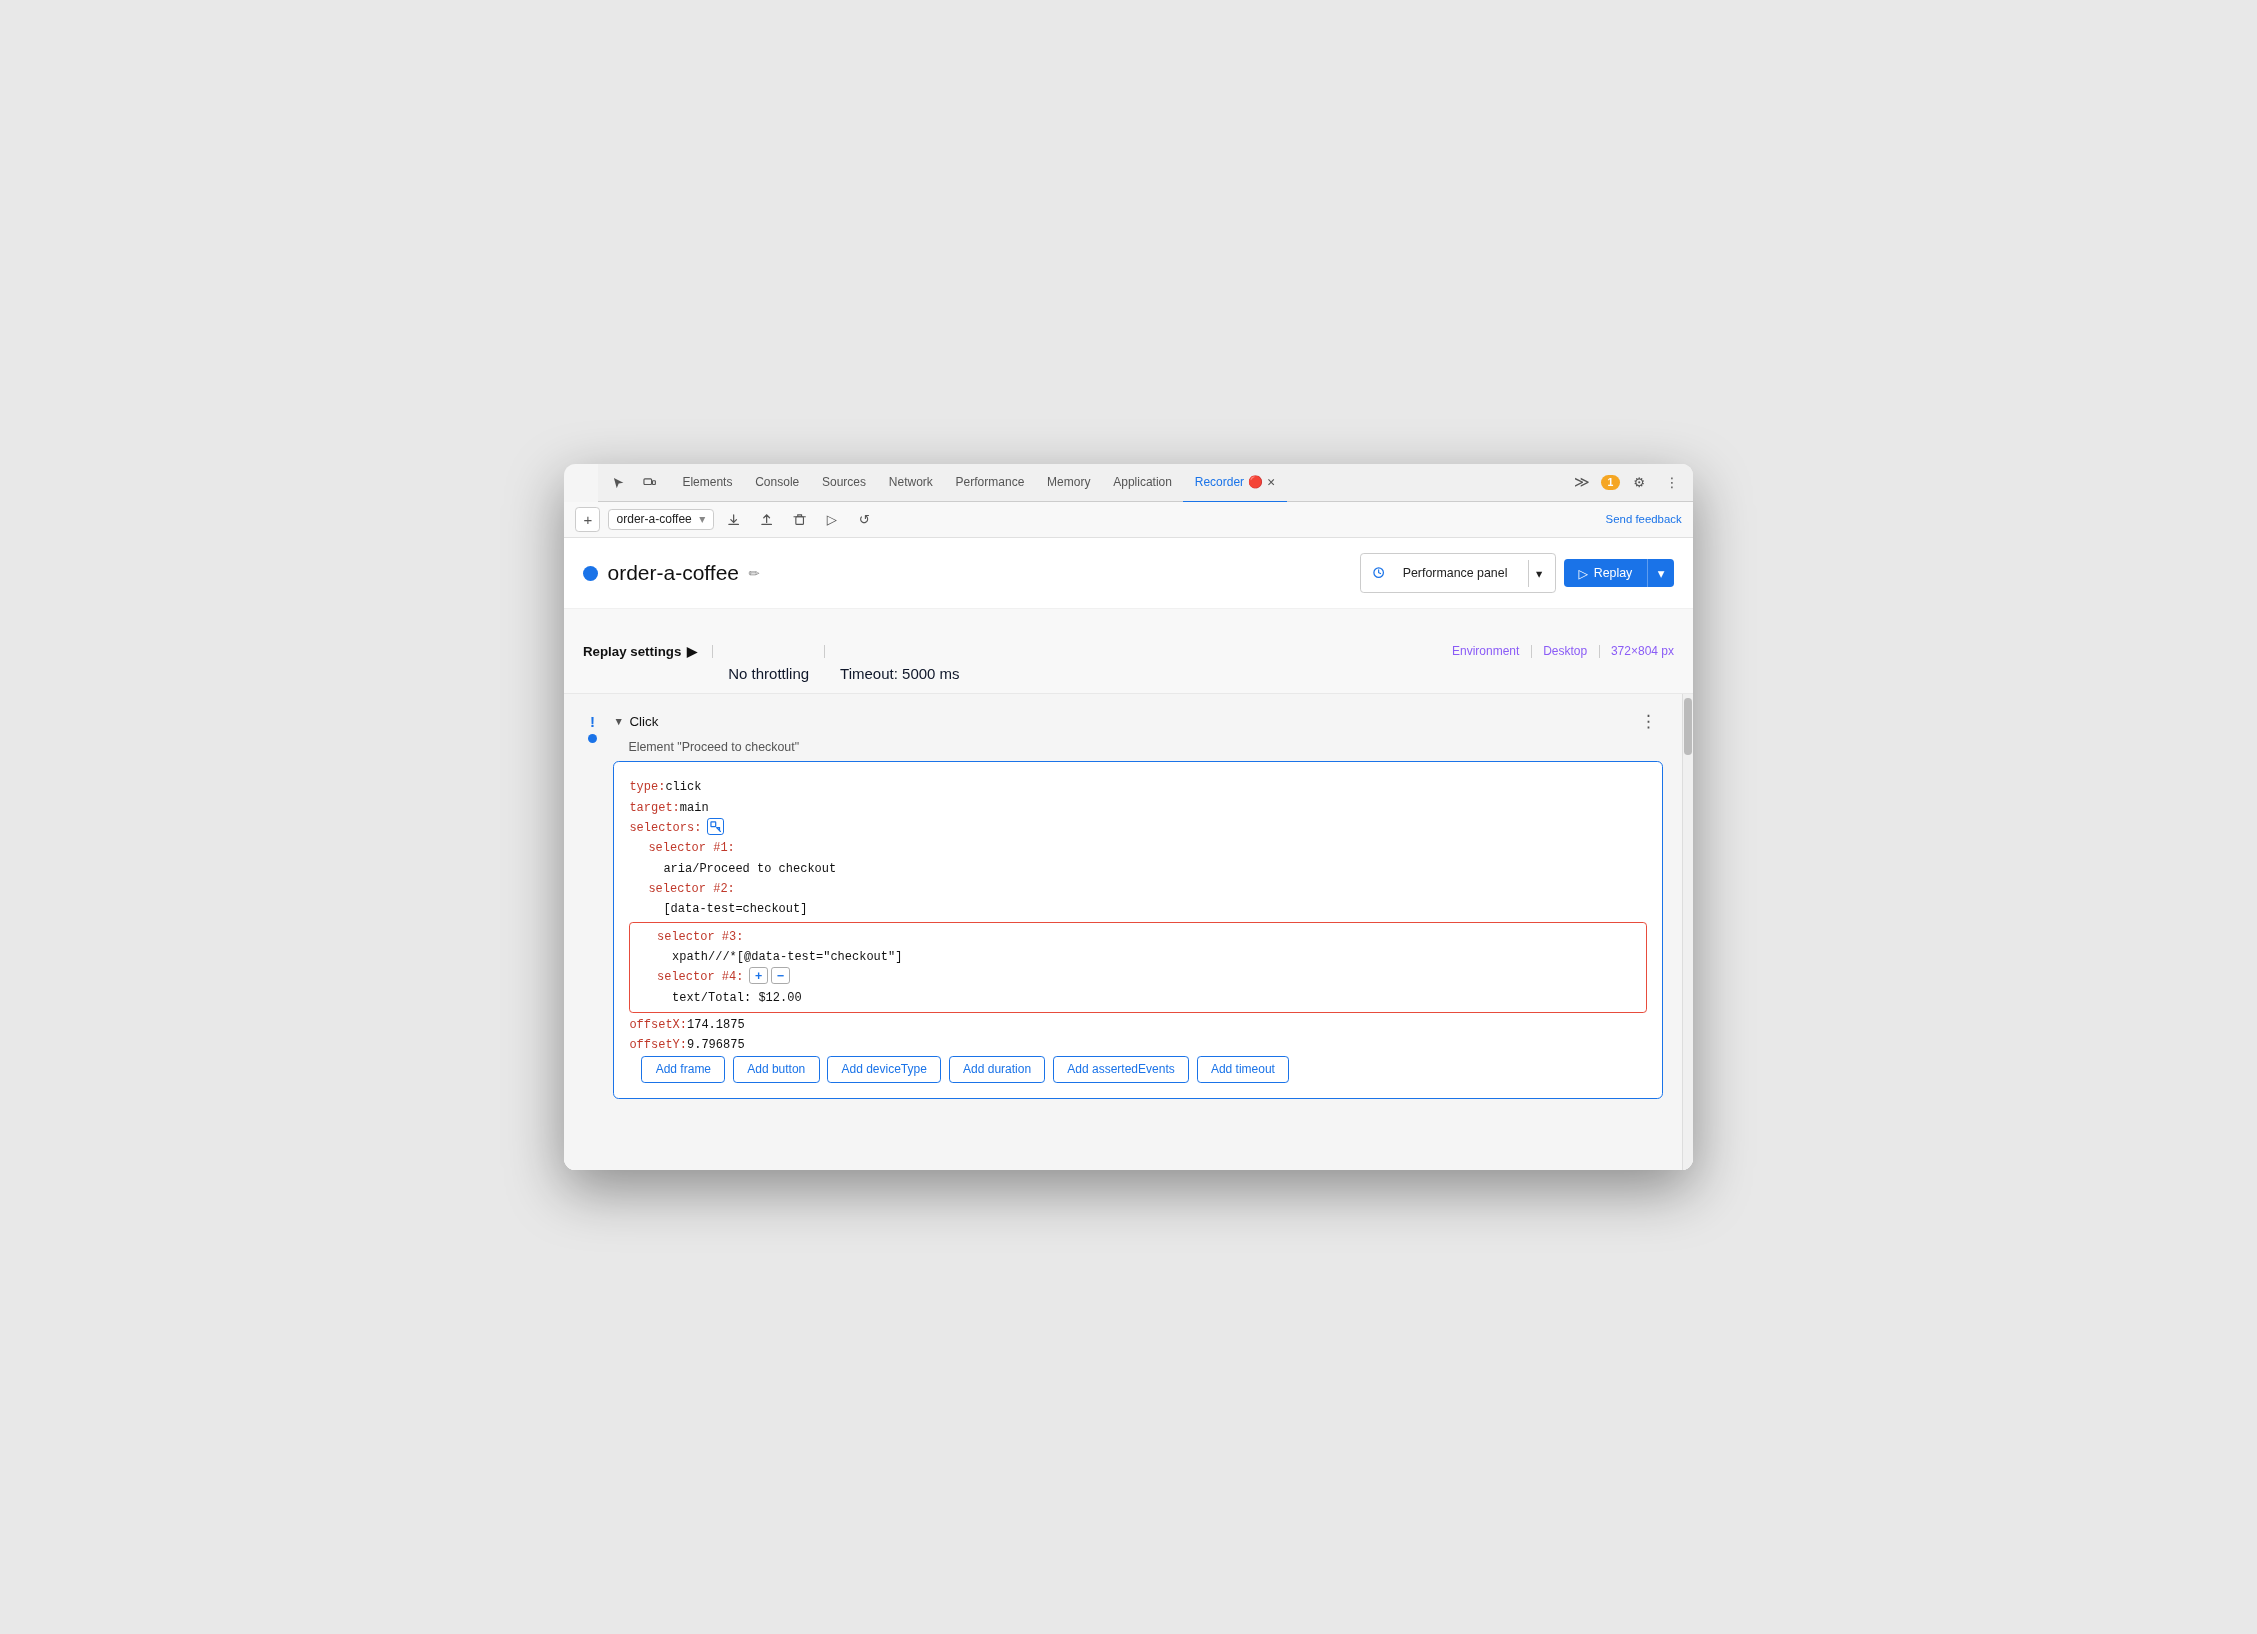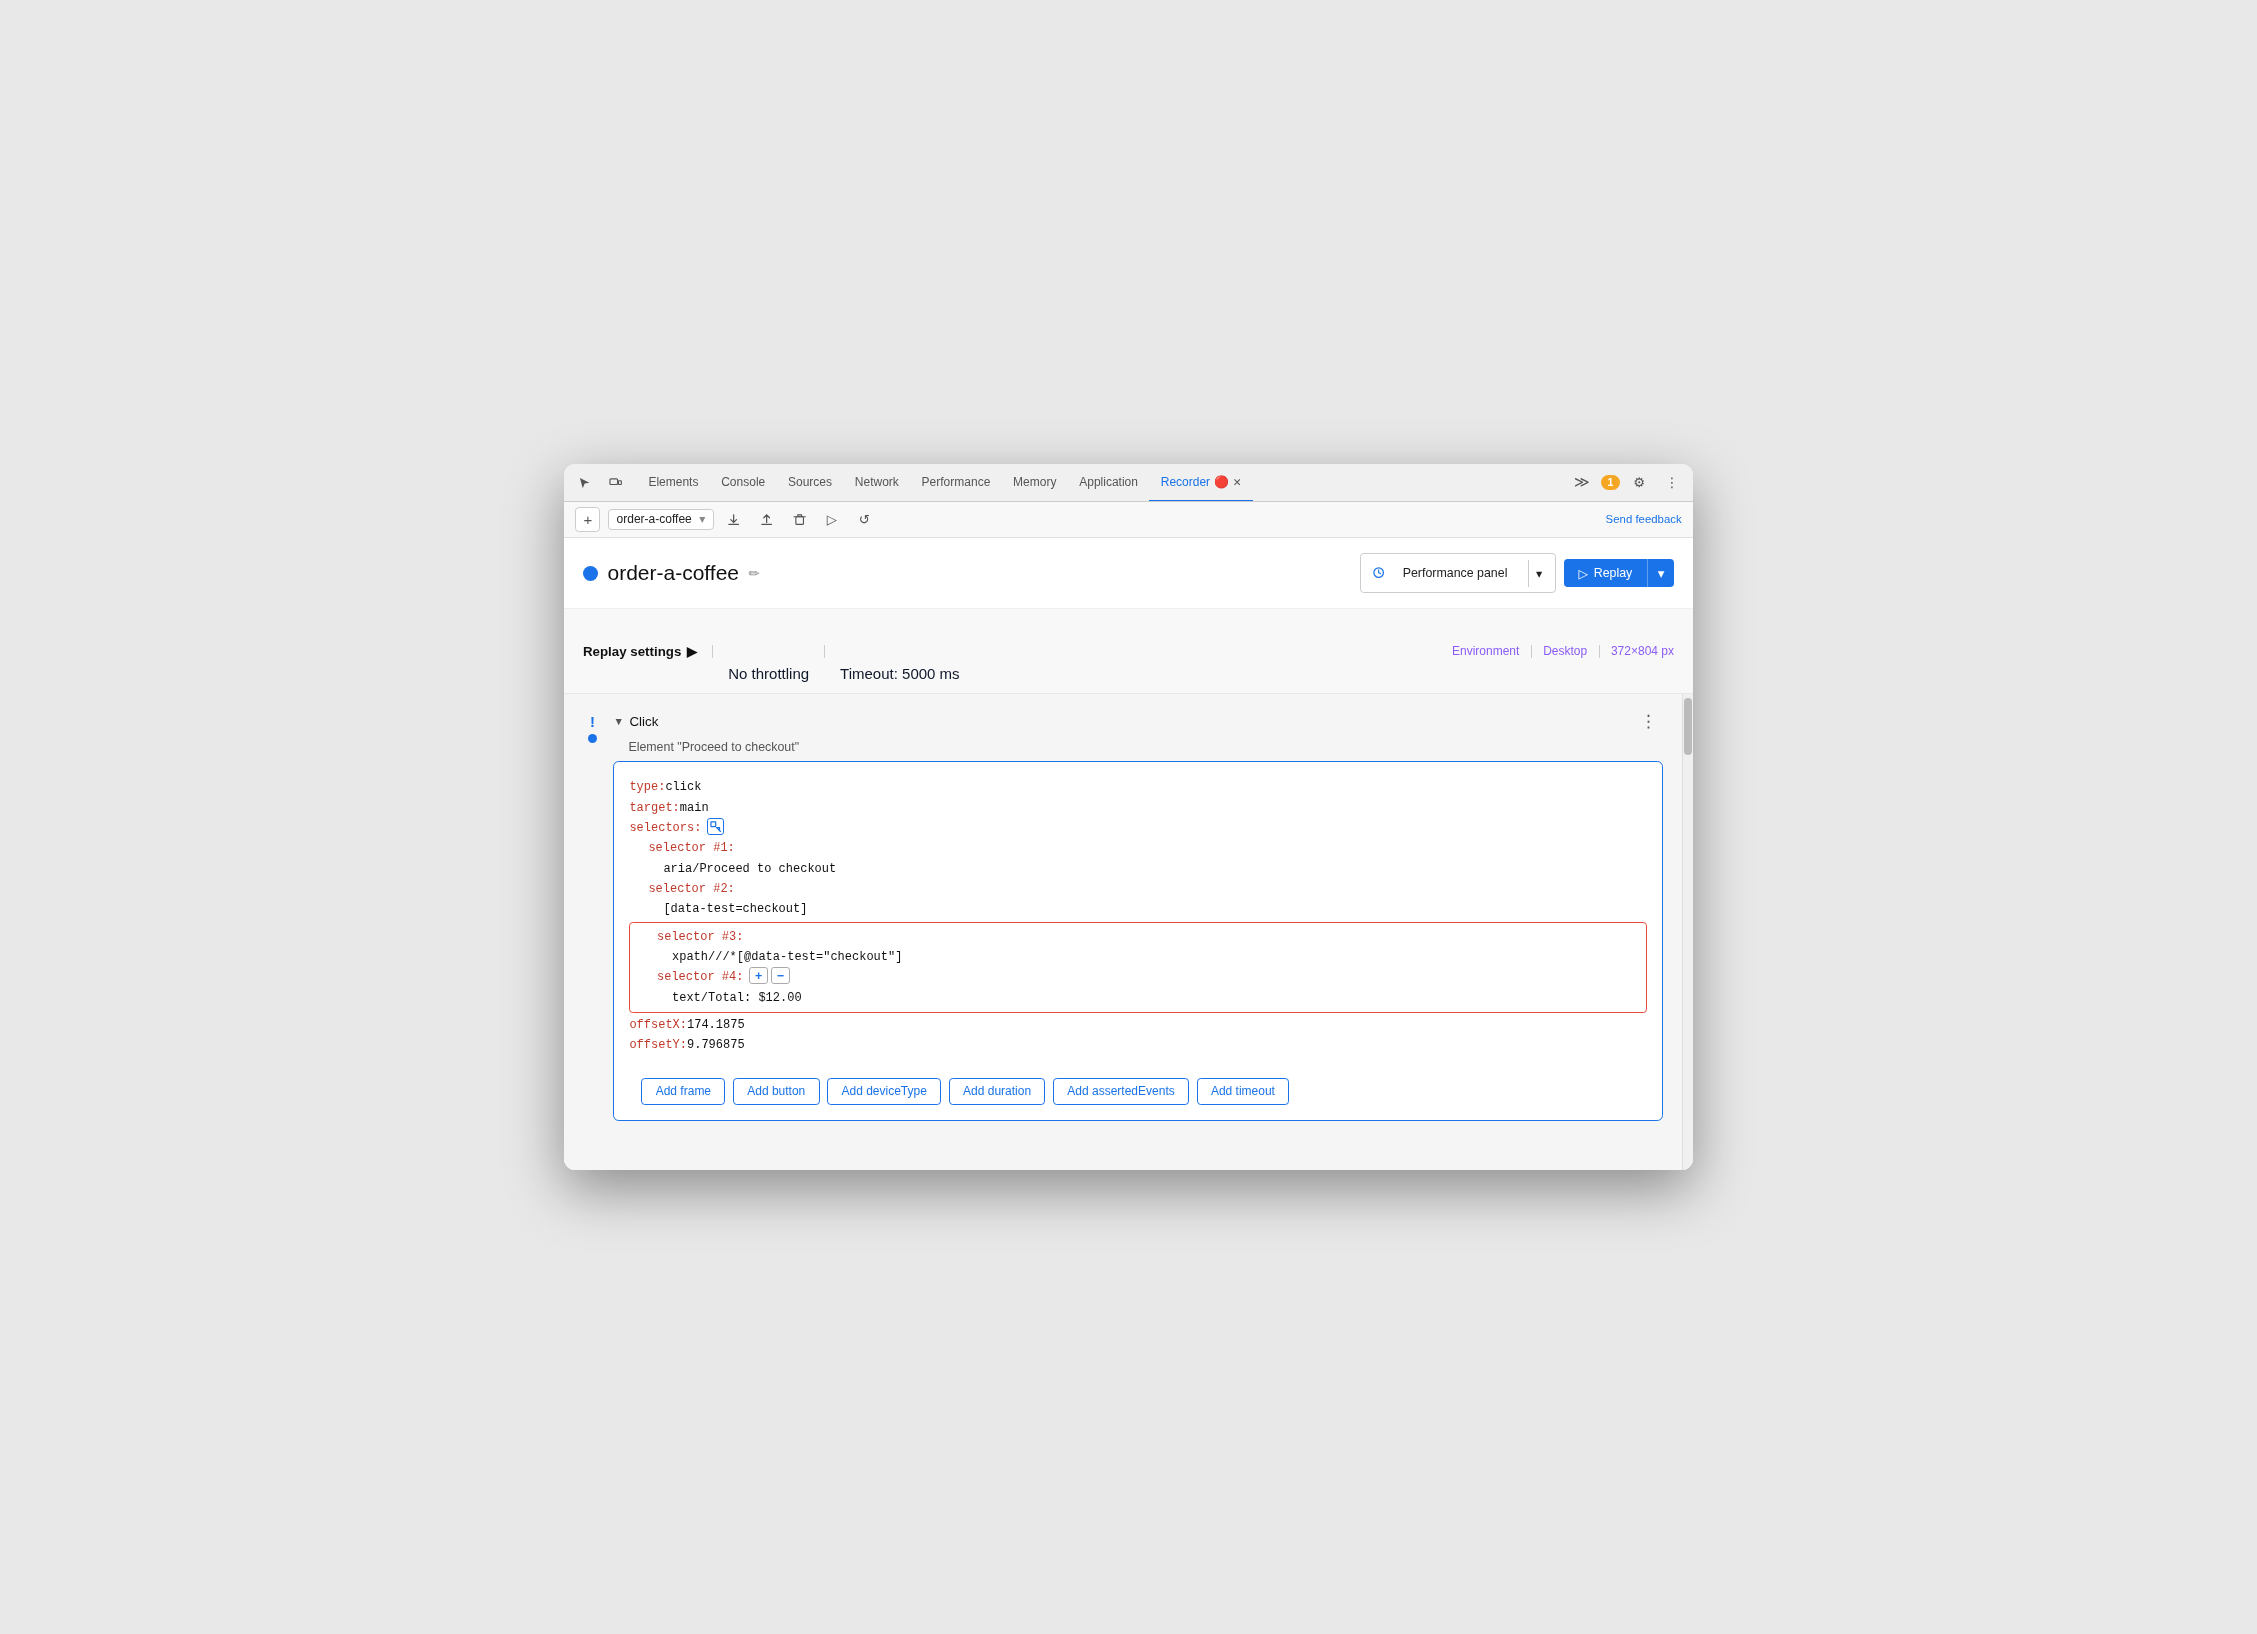--- a/index.html
+++ b/index.html
@@ -48,24 +48,24 @@
       transform: translateX(-50%);
       font-size: 12.4px;
       color: #333;
       font-weight: 500;
     }
     
     .devtools-tabs {
       background: #f0f0f0;
       border-bottom: 1px solid #ccc;
       display: flex;
-      align-items: center;
       padding: 0 7.6px;
       height: 38px;
       gap: 0;
+      margin-left: 34px;
     }
     .dt-left-icons {
       display: flex;
       align-items: center;
       gap: 3.8px;
       margin-right: 7.6px;
     }
     .dt-icon-btn {
       width: 27px;
       height: 27px;
@@ -413,21 +413,21 @@
       justify-content: center;
       cursor: pointer;
       font-size: 12.4px;
       color: #1a73e8;
       font-weight: bold;
     }
     
     .bottom-btns {
       display: flex;
       gap: 7.6px;
-      margin-top: 22px;
+      margin-top: 0;
       flex-wrap: wrap;
       padding-left: 12px;
     }
     .bottom-btn {
       border: 1px solid #1a73e8;
       background: white;
       color: #1a73e8;
       border-radius: 3.8px;
       padding: 5.7px 13.3px;
       font-size: 12px;

